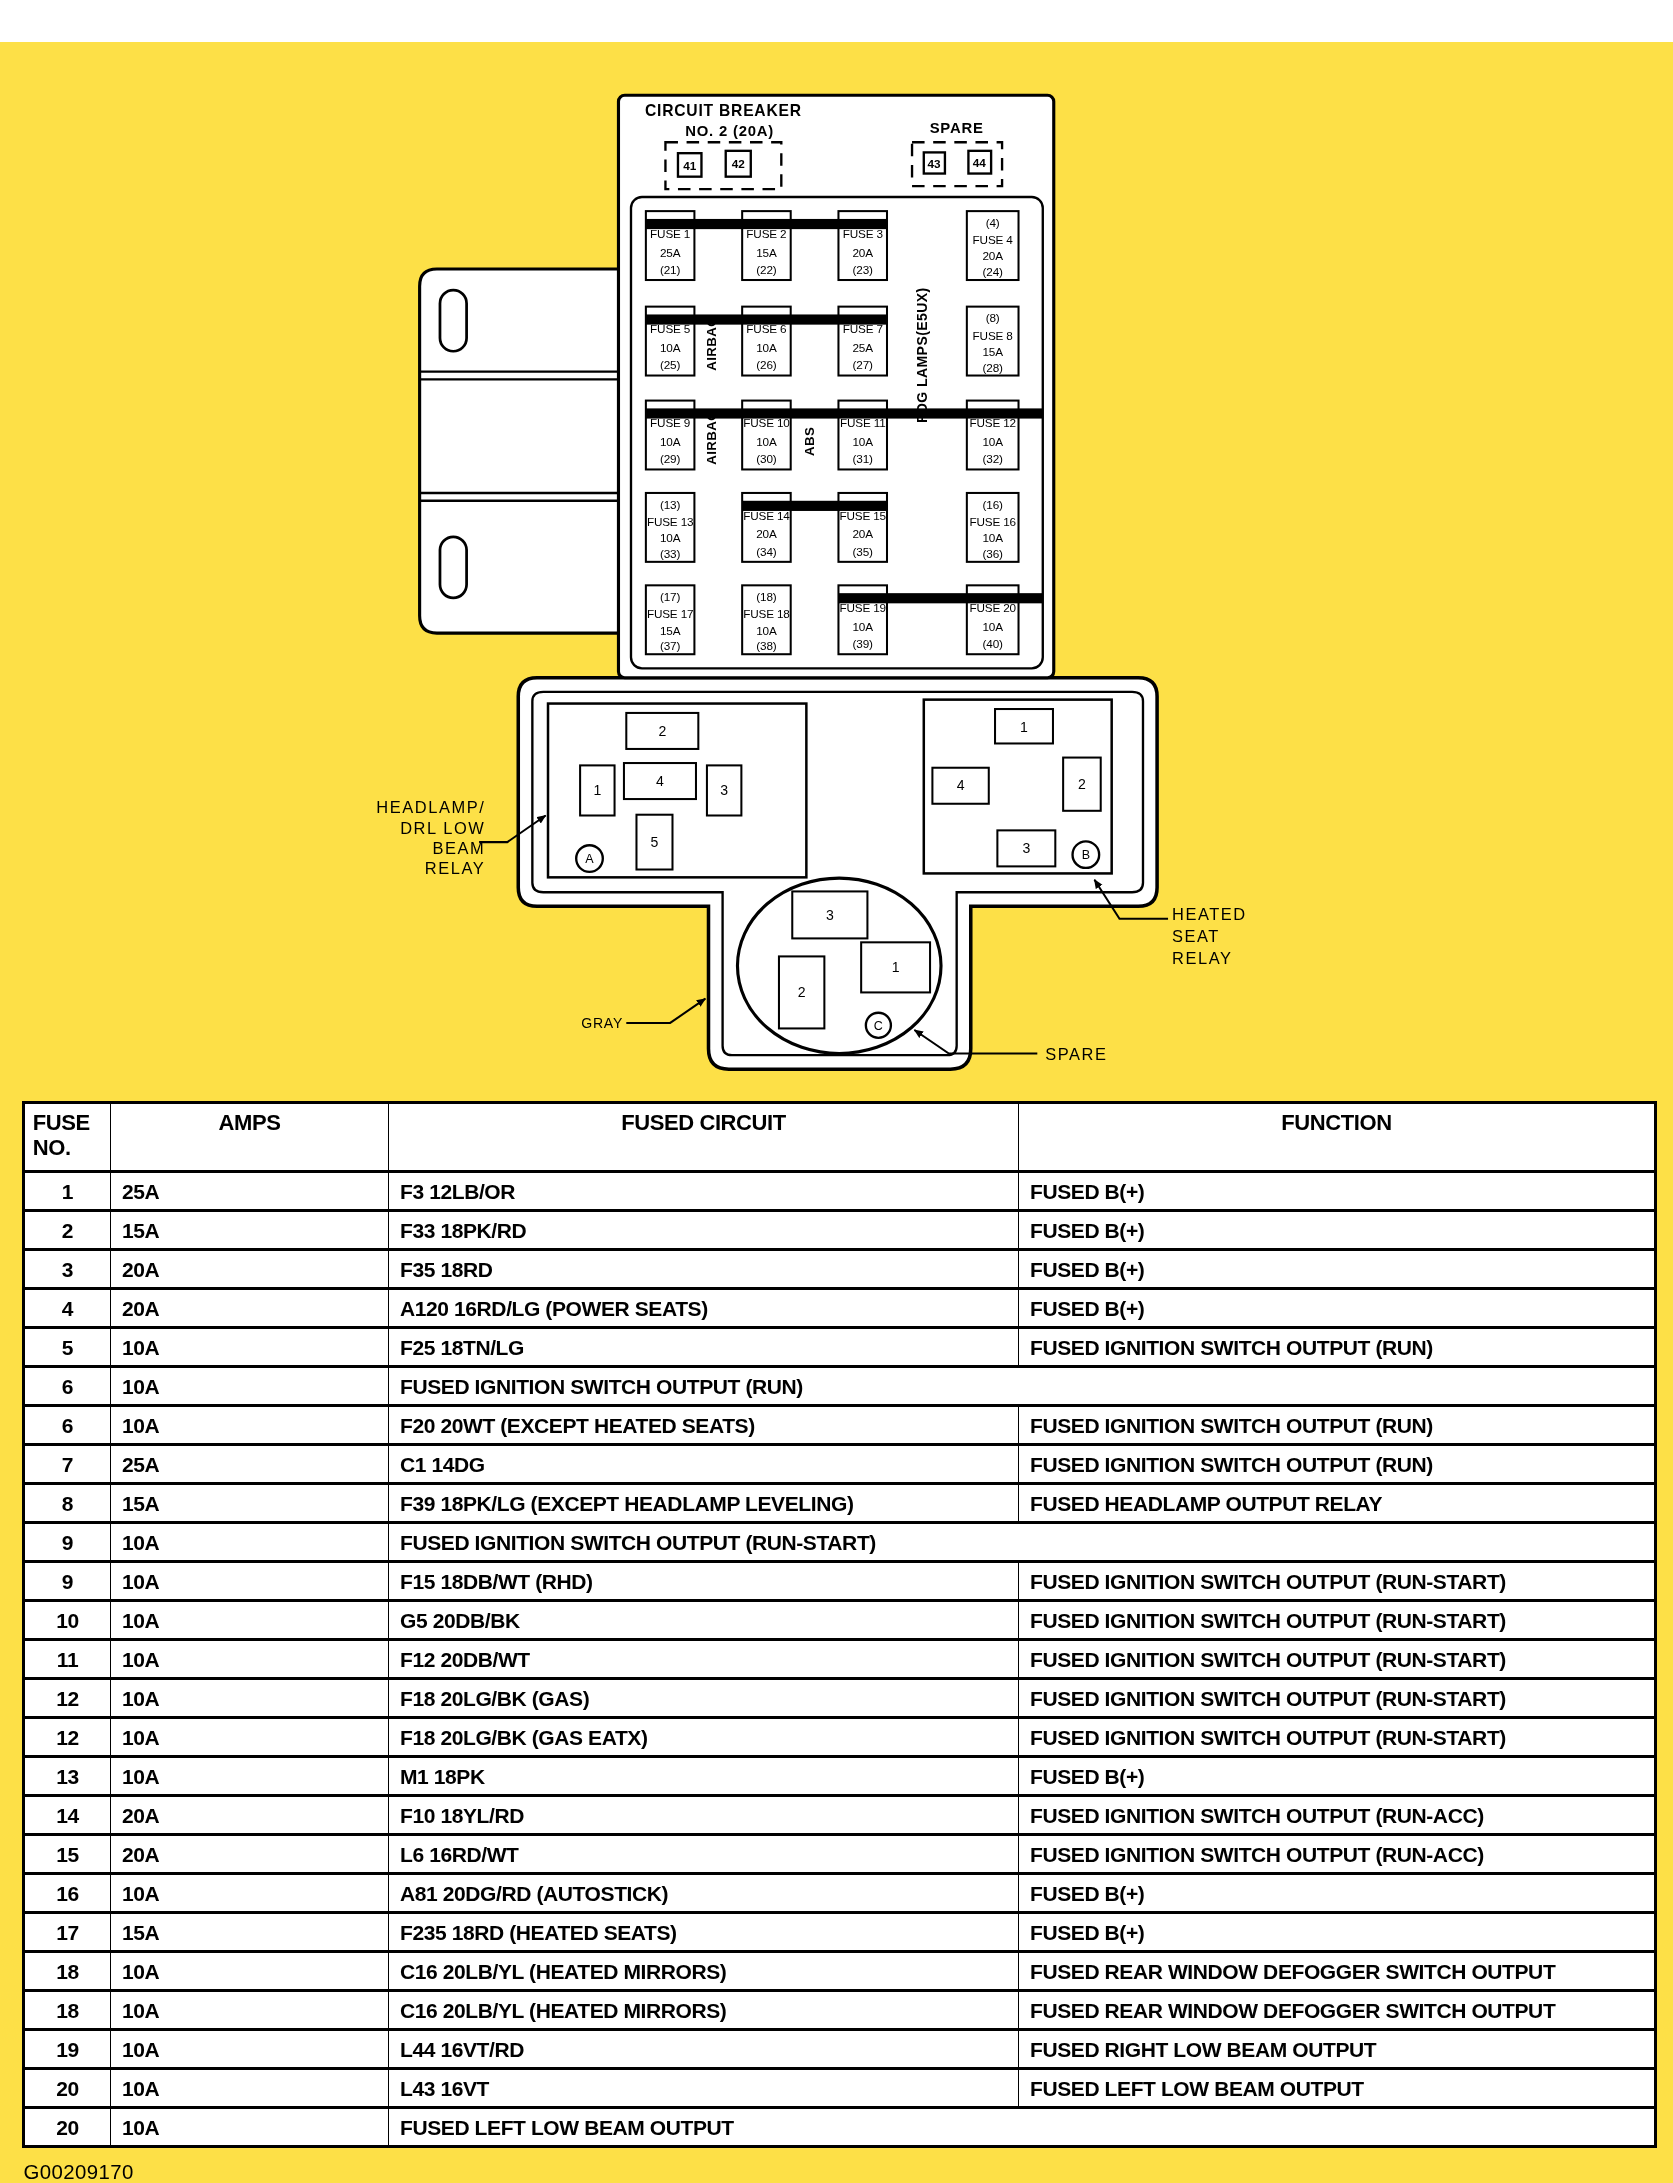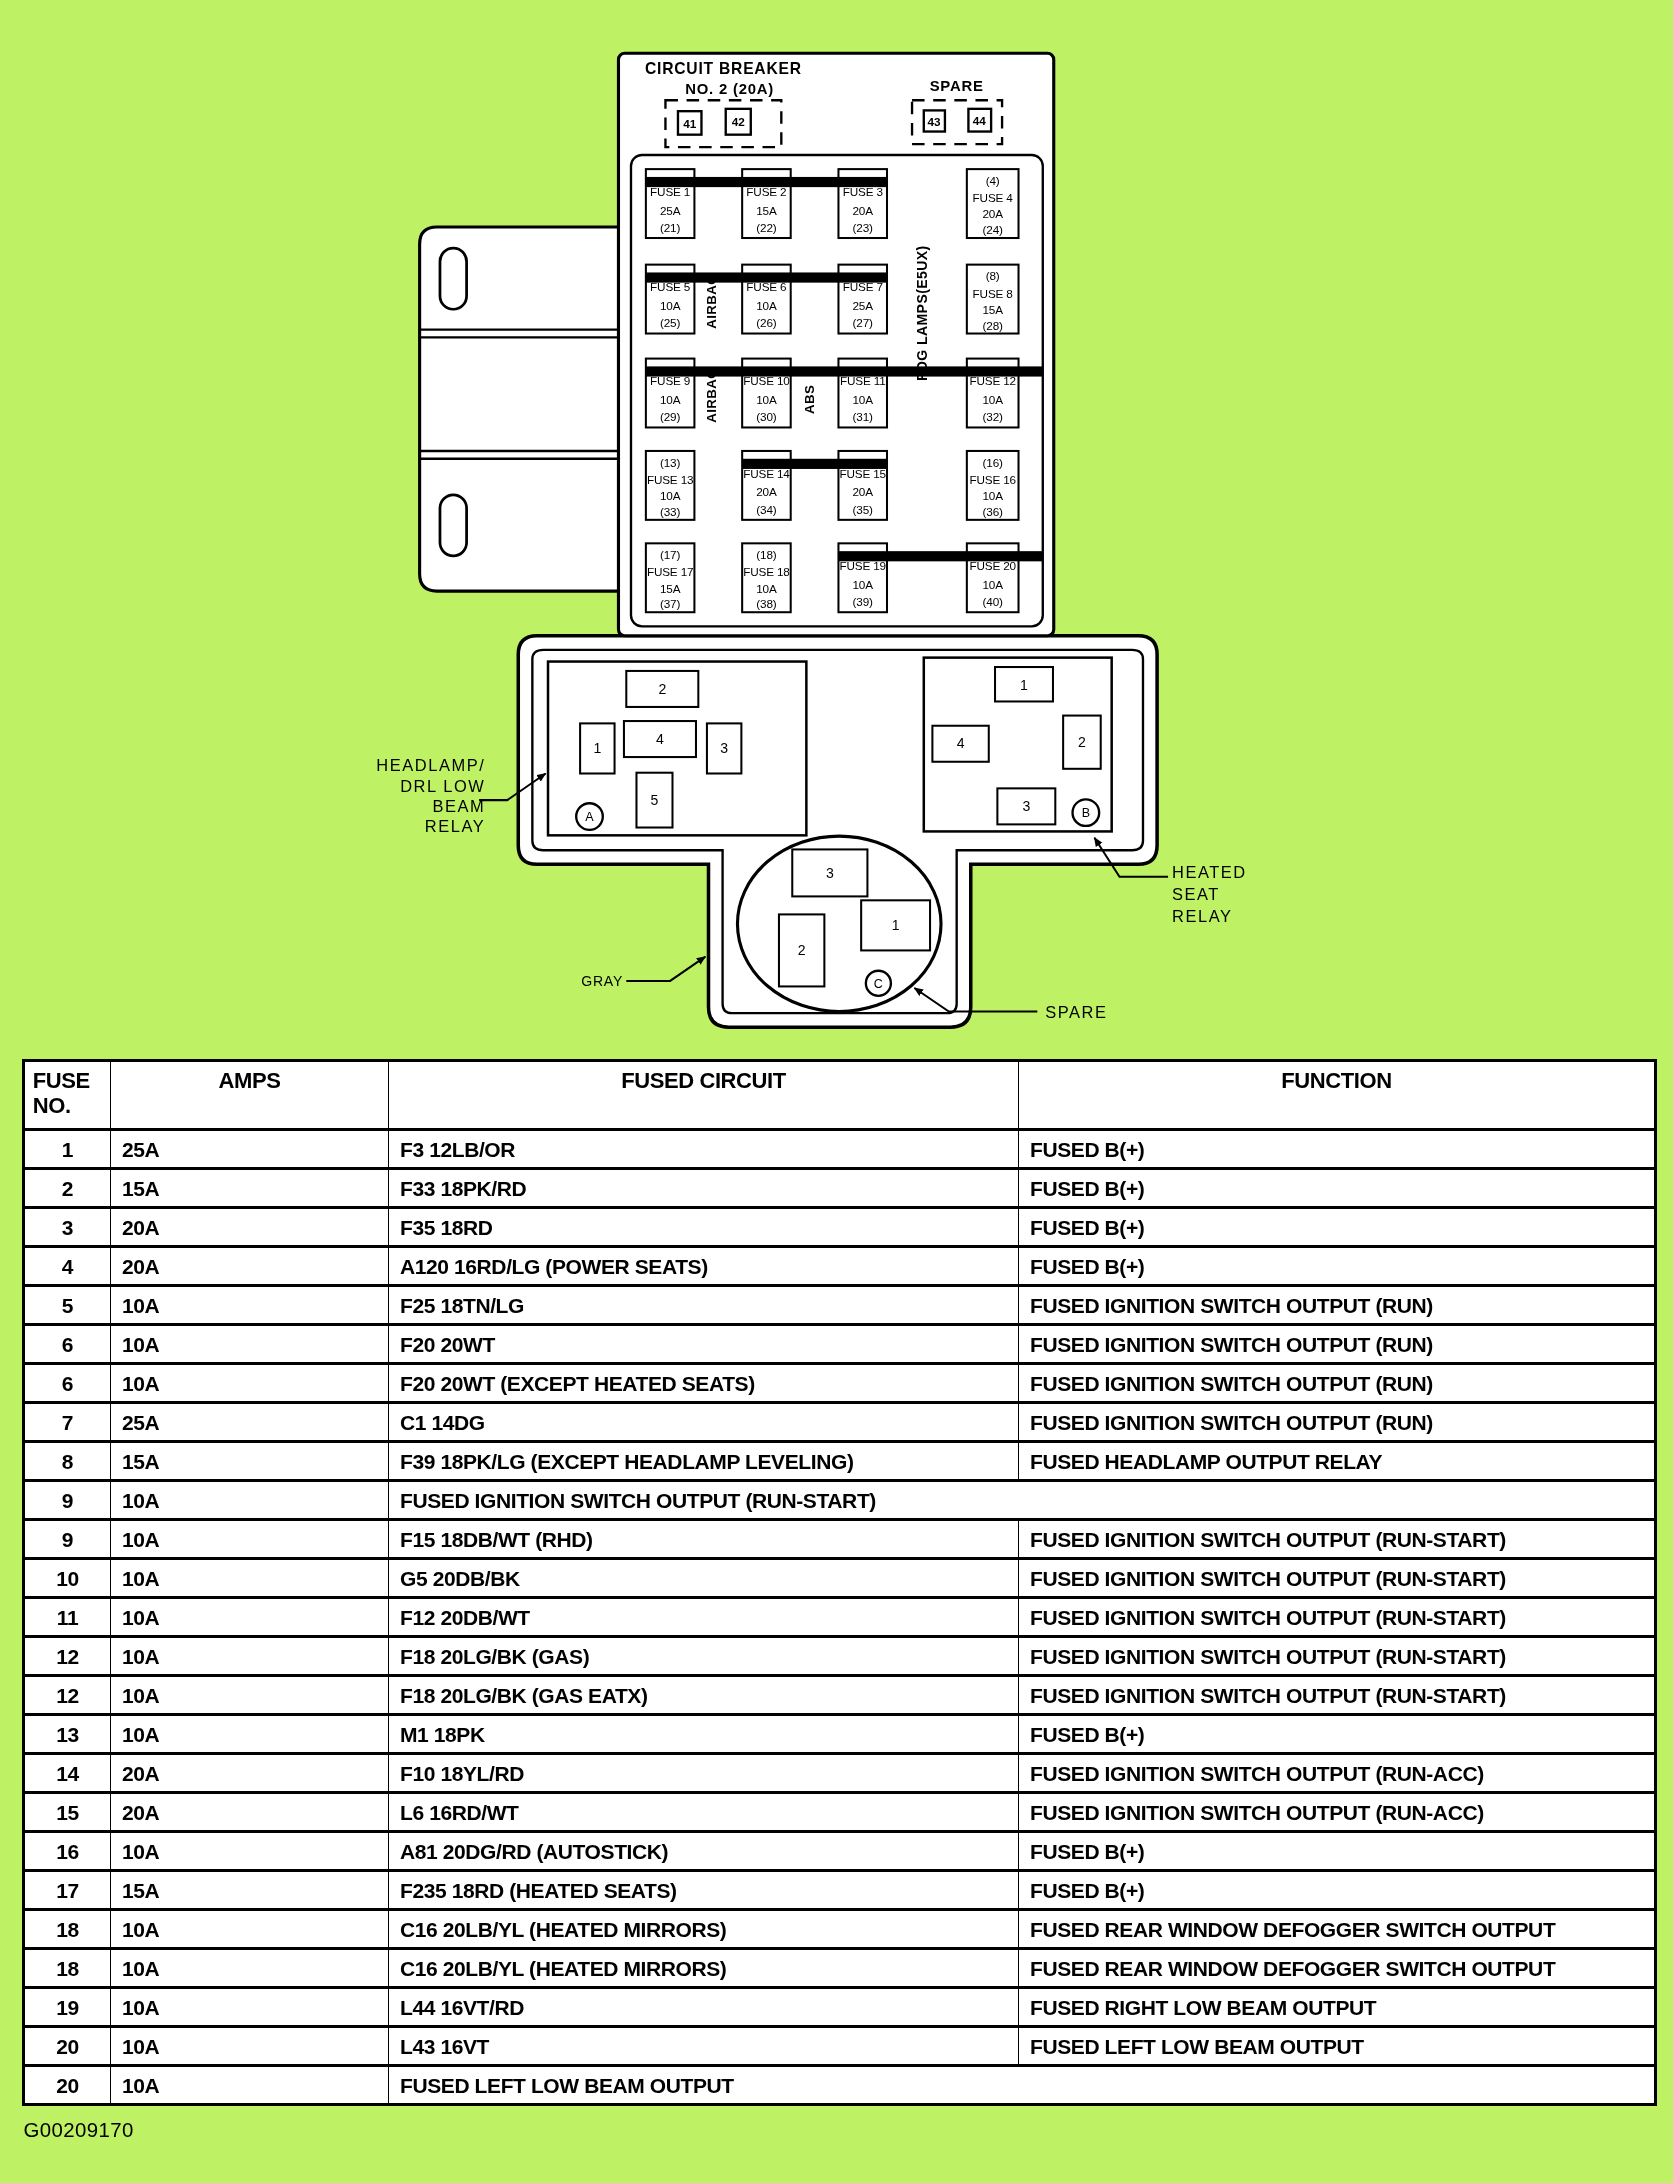--- a/index.html
+++ b/index.html
@@ -1,17 +1,17 @@
 <!DOCTYPE html>
 <html style="font-size:12.5px"><head>
 <meta charset="utf-8">
 <style>
   html,body{margin:0;padding:0;background:#fff;}
   body{width:1673px;height:2183px;position:relative;font-family:"Liberation Sans",sans-serif;color:#000;}
-  #page{position:absolute;inset:0;background:#bef264;}
+  #page{position:absolute;inset:0;background:#fde047;margin-top:42px;}
 
   
   #diagram{position:absolute;left:0;top:0;}
   .oln{fill:none;stroke:#000;}
   .fillw{fill:#fff;stroke:#000;}
   .fbox{fill:#fff;stroke:#000;stroke-width:2.6px;}
   .ftext{font:15px "Liberation Sans",sans-serif;text-anchor:middle;letter-spacing:-0.2px;}
   .cavt{font:700 15px "Liberation Sans",sans-serif;text-anchor:middle;}
   .term{font:18px "Liberation Sans",sans-serif;text-anchor:middle;}
   .hdr{font:600 20px "Liberation Sans",sans-serif;text-anchor:middle;letter-spacing:1px;}
@@ -288,21 +288,20 @@
         </div>
         <div class="trow">
           <div class="tcell c0">5</div>
           <div class="tcell c1">10A</div>
           <div class="tcell c2">F25 18TN/LG</div>
           <div class="tcell c3">FUSED IGNITION SWITCH OUTPUT (RUN)</div>
         </div>
         <div class="trow">
           <div class="tcell c0">6</div>
           <div class="tcell c1">10A</div>
-          <div class="tcell c2">F20 20WT</div>
           <div class="tcell c3">FUSED IGNITION SWITCH OUTPUT (RUN)</div>
         </div>
         <div class="trow">
           <div class="tcell c0">6</div>
           <div class="tcell c1">10A</div>
           <div class="tcell c2">F20 20WT (EXCEPT HEATED SEATS)</div>
           <div class="tcell c3">FUSED IGNITION SWITCH OUTPUT (RUN)</div>
         </div>
         <div class="trow">
           <div class="tcell c0">7</div>

